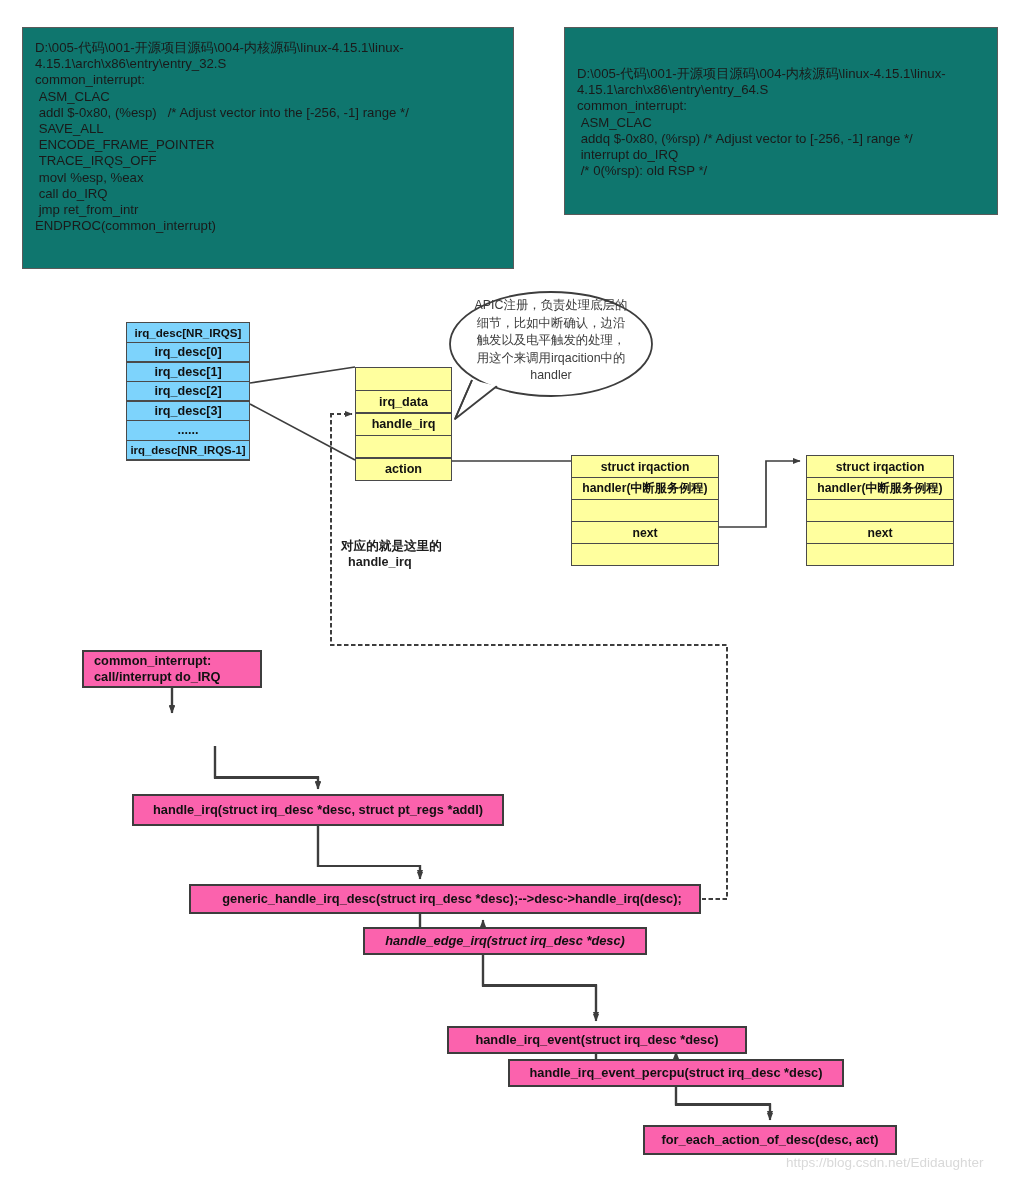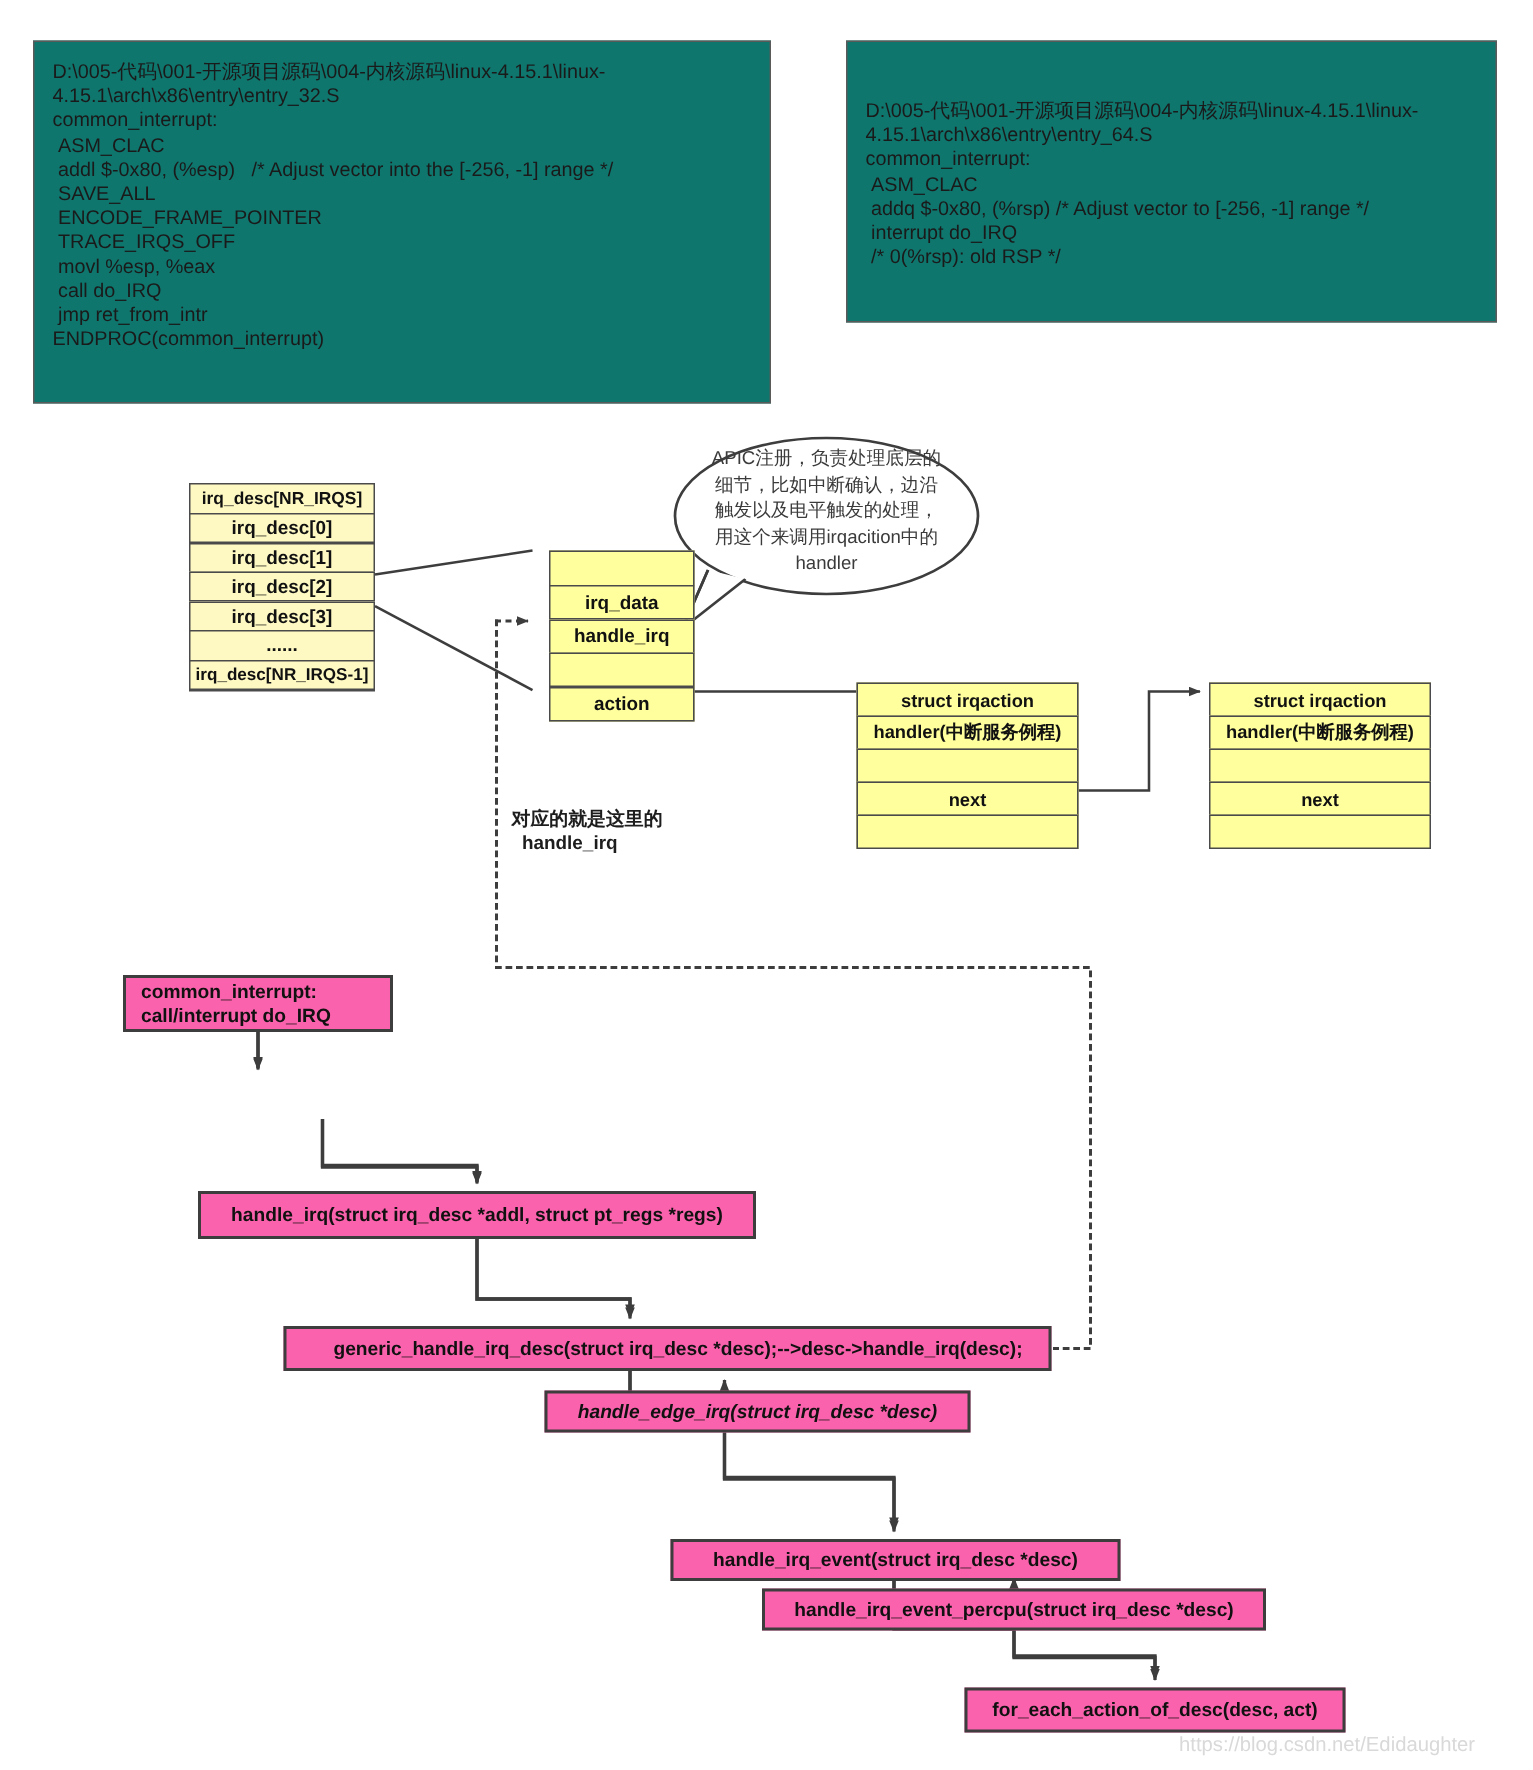--- a/index.html
+++ b/index.html
@@ -34,29 +34,29 @@
     box-sizing:border-box;
     border:1.3px solid #4a4a4a;
     margin:-0.6px;
     text-align:center;
     font-weight:bold;
     font-size:12.6px;
     color:#111;
     display:flex;align-items:center;justify-content:center;
     white-space:nowrap;
   }
-  .cyan .row{background:#fef9c3;}
+  .cyan .row{background:#7dd3fc;}
   .yellow .row{background:#ffff9e;}
 
   #irq-array{left:126px;top:322px;width:124px;}
   #irq-array .row{height:20.2px;}
   #irq-array .row.r0{font-size:11.6px;}
   #irq-array .row.r6{font-size:11.4px;}
 
-  #irq-desc-struct{left:366px;top:367px;width:97px;}
+  #irq-desc-struct{left:355px;top:367px;width:97px;}
   #irq-desc-struct .row{height:23.2px;}
 
   .irqaction{width:148px;}
   .irqaction .row{height:22.6px;font-size:12.2px;}
   #irqaction-1{left:571px;top:455px;}
   #irqaction-2{left:806px;top:455px;}
 
   
   .flow{
     position:absolute;
@@ -238,21 +238,21 @@
 细节，比如中断确认，边沿
 触发以及电平触发的处理，
 用这个来调用irqacition中的
 handler</div>
 
   <div class="note" id="note-handle-irq">对应的就是这里的
   handle_irq</div>
 
   <div class="flow" id="flow-common">common_interrupt:
 call/interrupt do_IRQ</div>
-  <div class="flow" id="flow-handle-irq">handle_irq(struct irq_desc *addl, struct pt_regs *regs)</div>
+  <div class="flow" id="flow-handle-irq">handle_irq(struct irq_desc *desc, struct pt_regs *addl)</div>
   <div class="flow" id="flow-generic">generic_handle_irq_desc(struct irq_desc *desc);--&gt;desc-&gt;handle_irq(desc);</div>
   <div class="flow" id="flow-edge">handle_edge_irq(struct irq_desc *desc)</div>
   <div class="flow" id="flow-event">handle_irq_event(struct irq_desc *desc)</div>
   <div class="flow" id="flow-percpu">handle_irq_event_percpu(struct irq_desc *desc)</div>
   <div class="flow" id="flow-foreach">for_each_action_of_desc(desc, act)</div>
 
   <div id="watermark">https://blog.csdn.net/Edidaughter</div>
 </div>
 
 </body></html>

